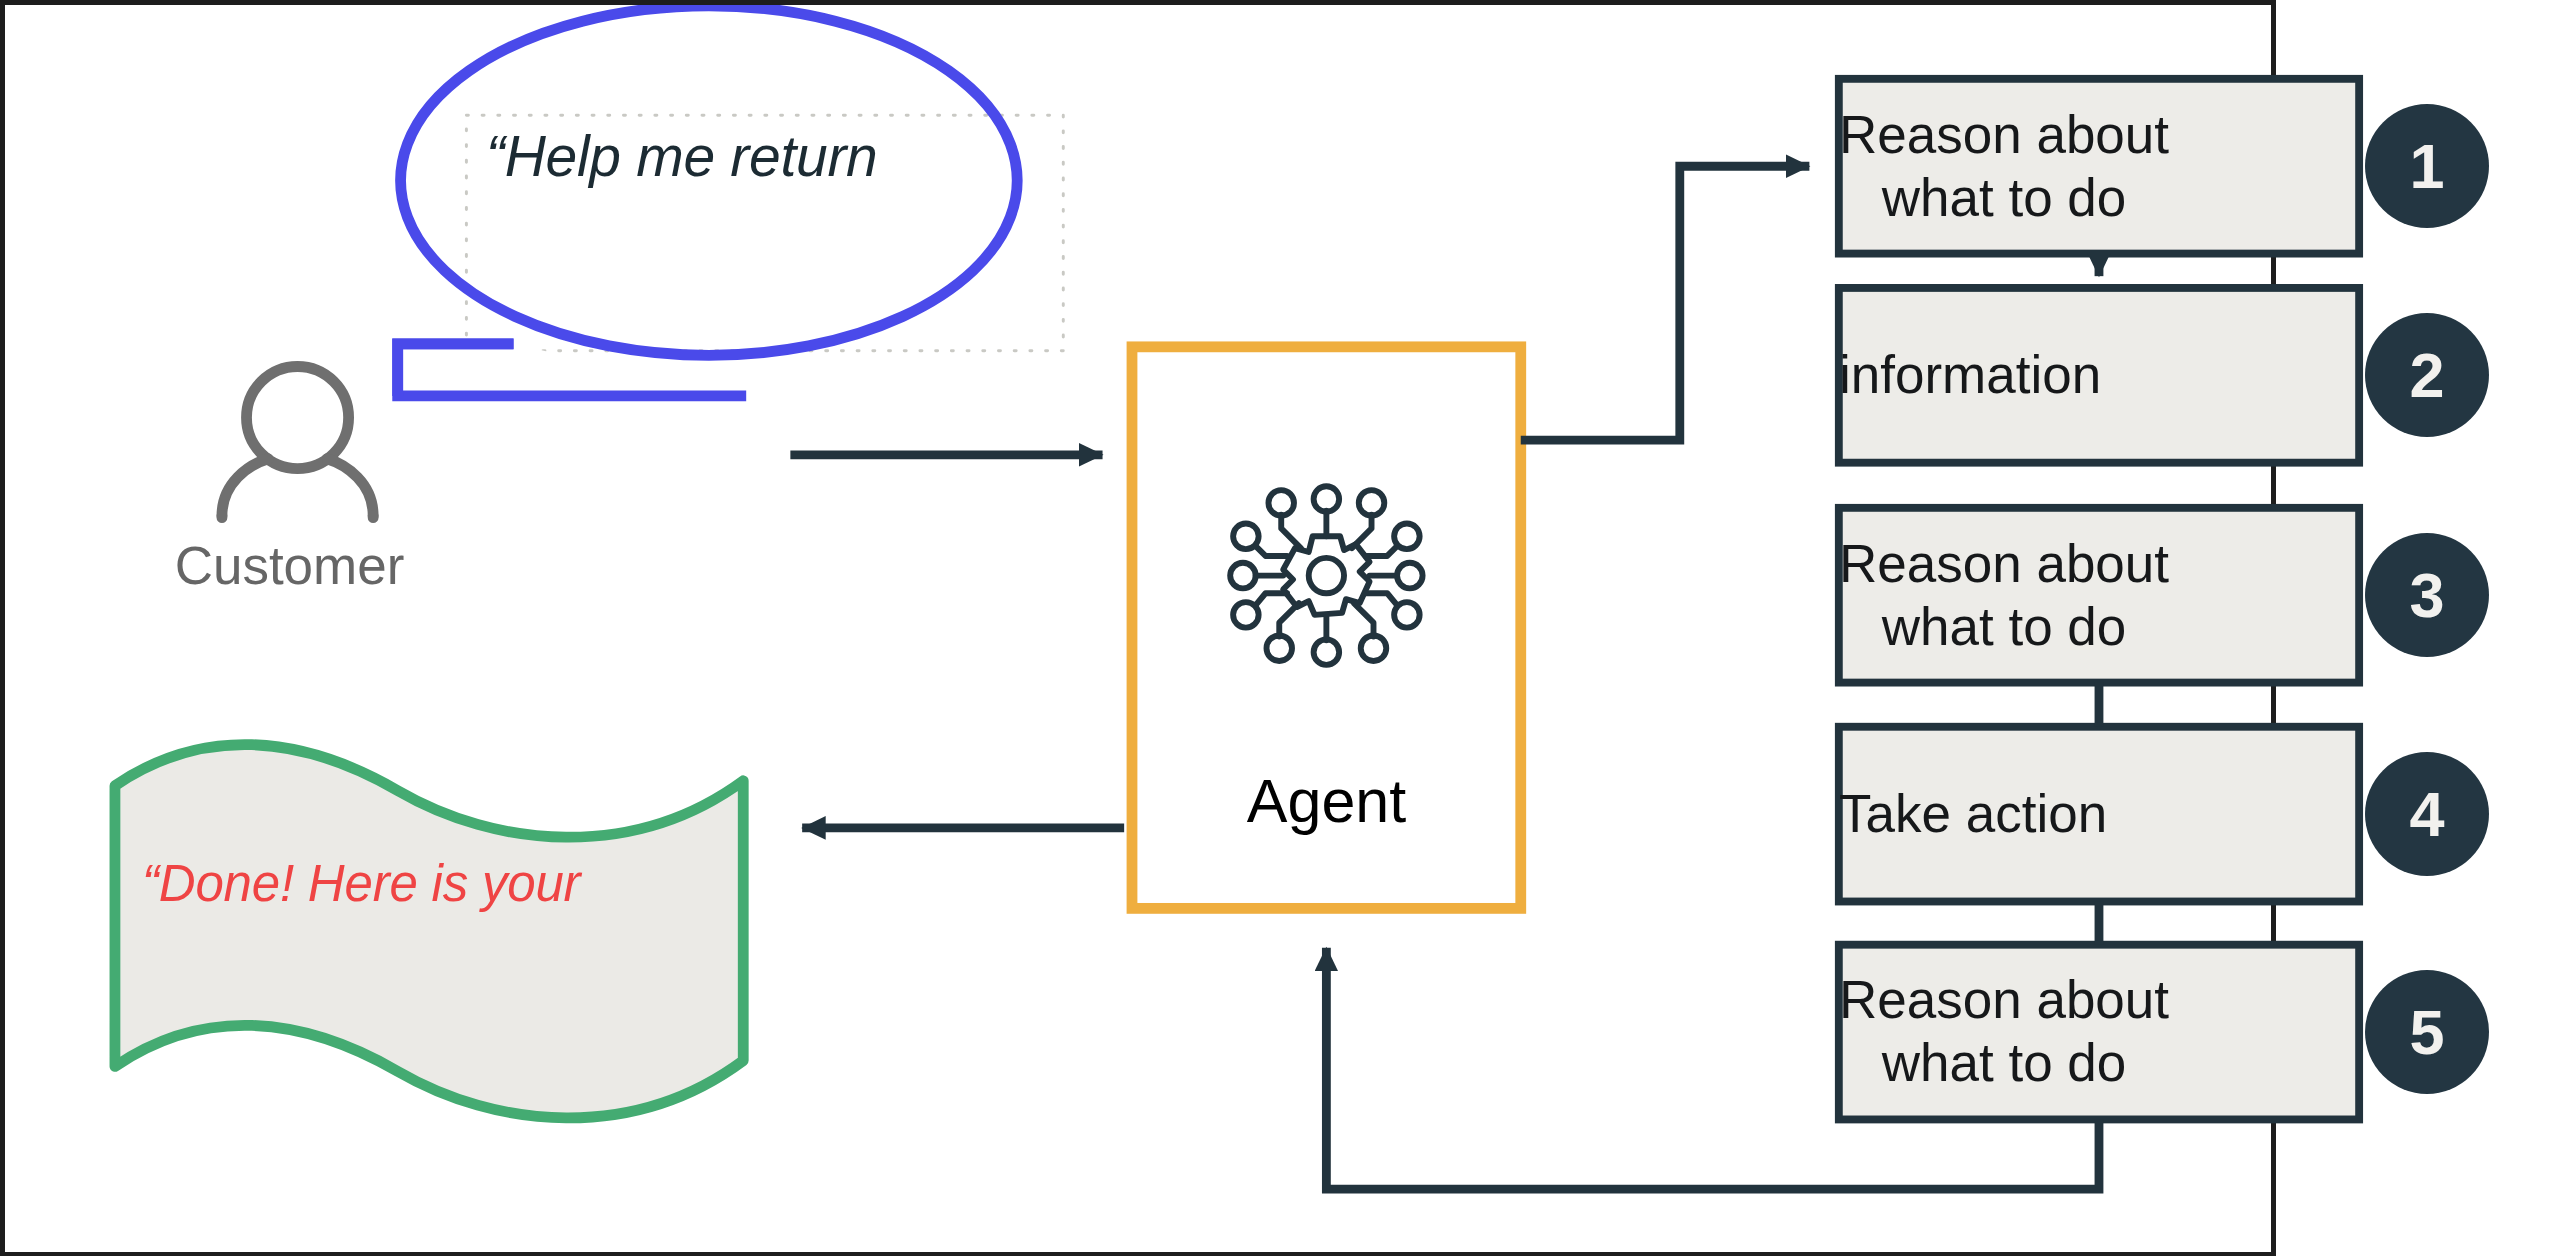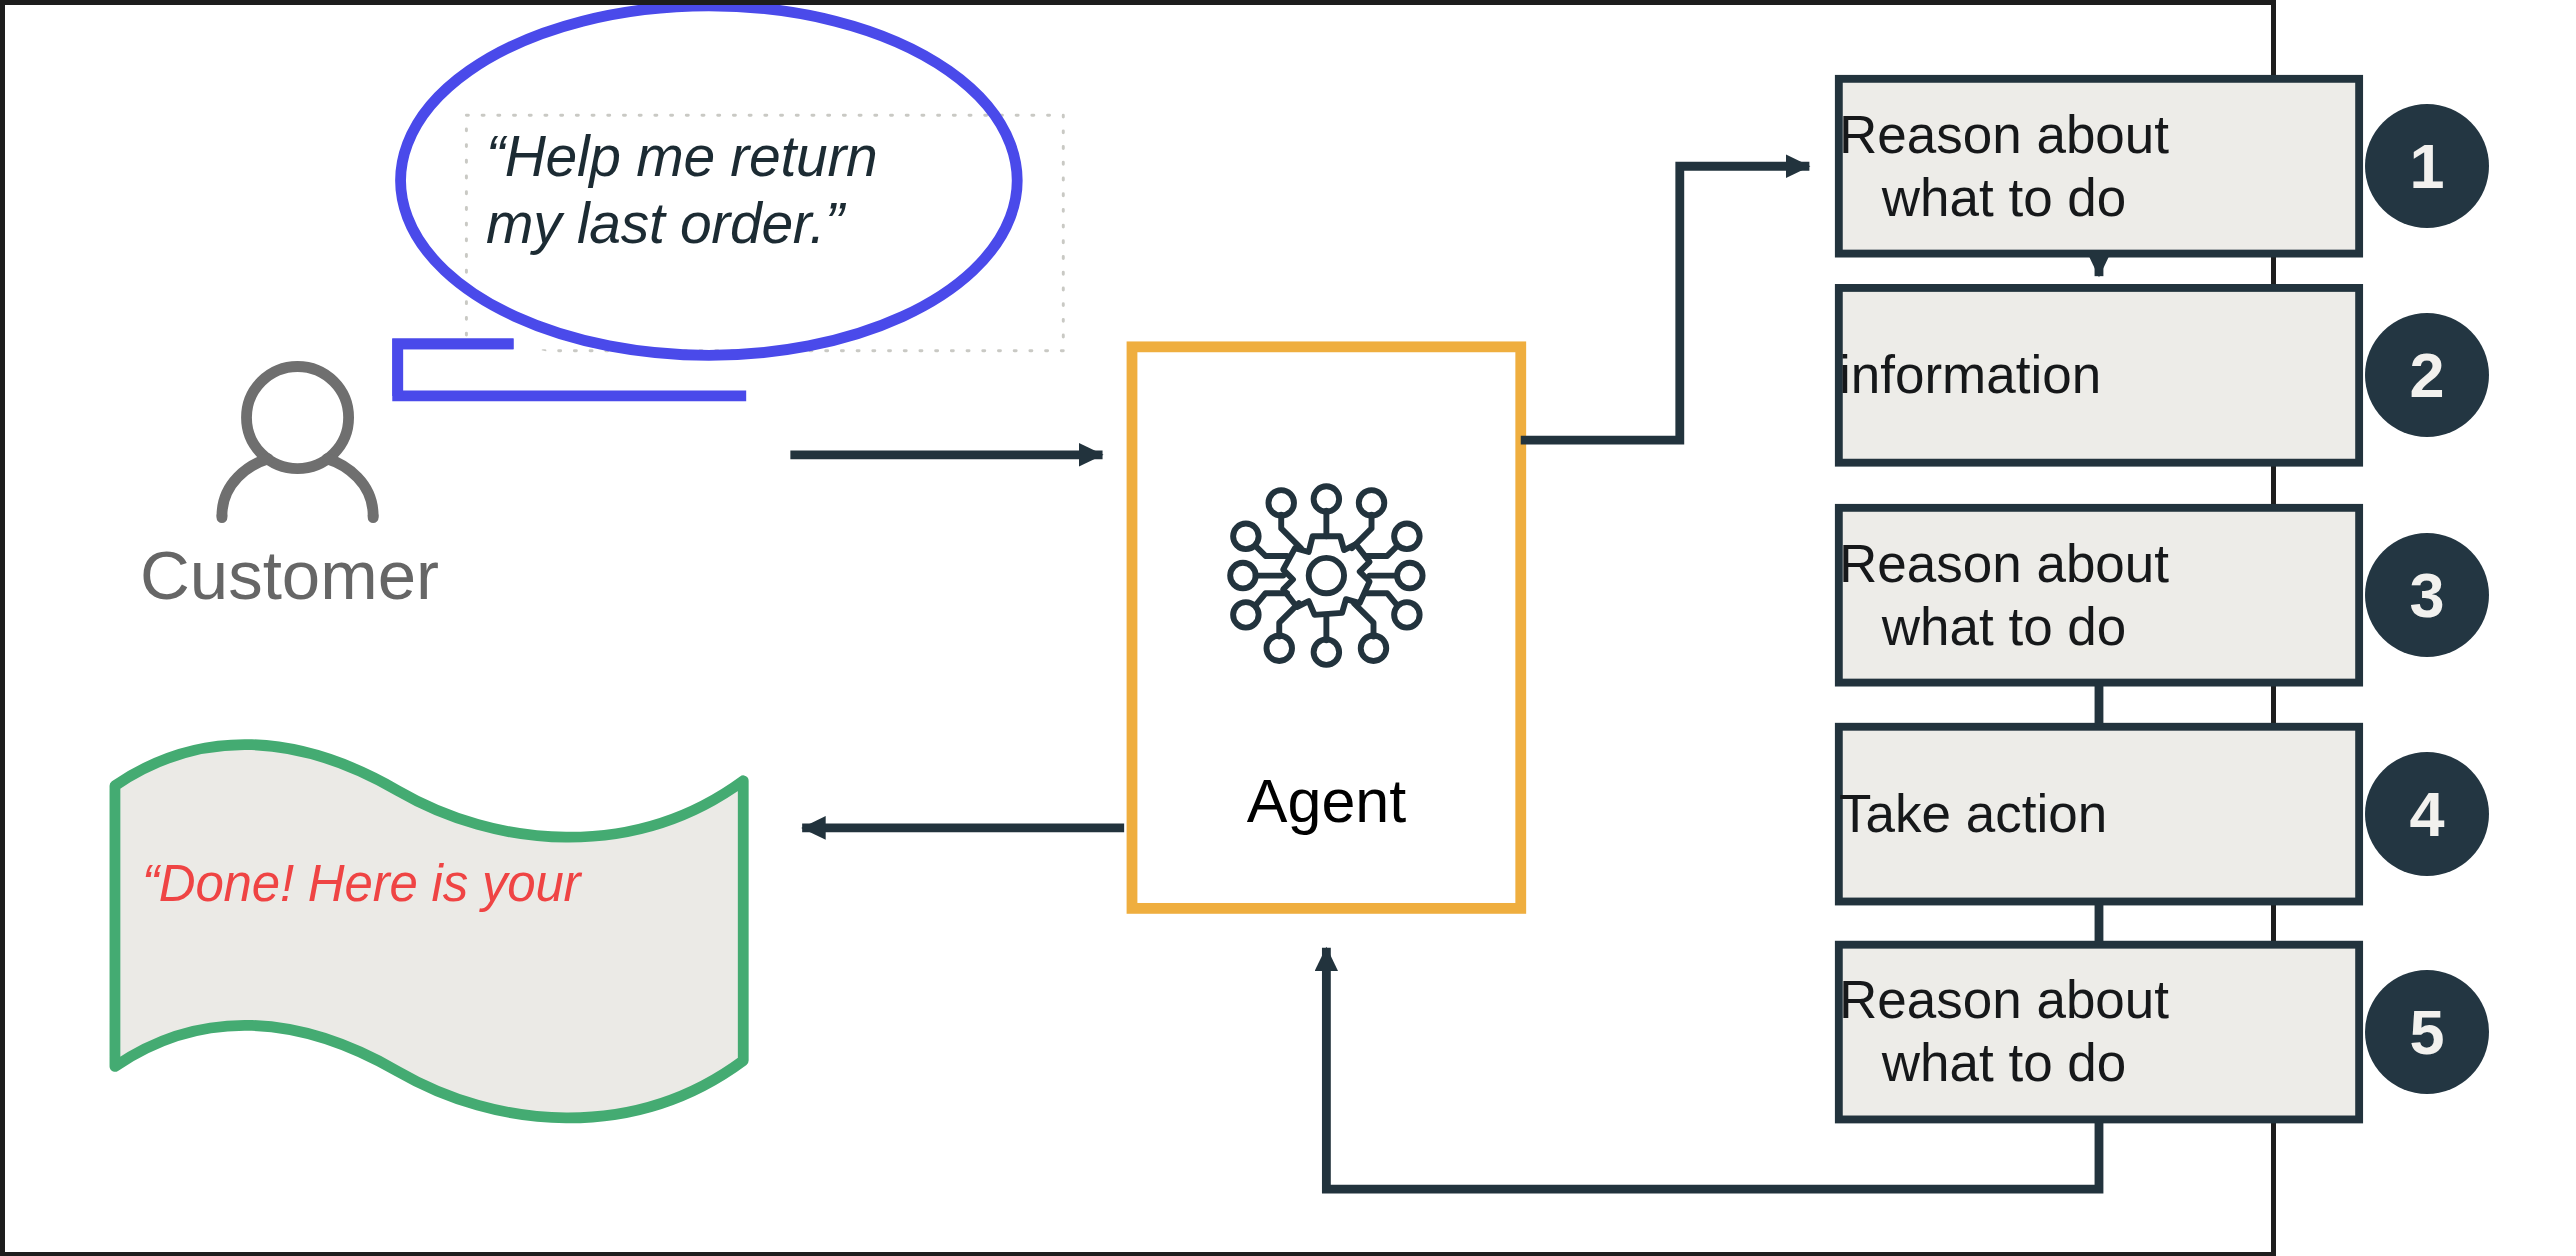--- a/index.html
+++ b/index.html
@@ -41,21 +41,21 @@
     font-style: italic;
     font-weight: 400;
     color: #1c2b33;
     letter-spacing: -0.3px;
   }
   .customer-label {
     left: 108px;
     top: 530px;
     width: 353px;
     text-align: center;
-    font-size: 69px;
+    font-size: 53px;
     color: #666666;
   }
   .agent-label {
     left: 1127px;
     top: 761px;
     width: 389px;
     text-align: center;
     font-size: 61px;
     color: #000000;
   }
@@ -196,21 +196,20 @@
       <line x1="2133" y1="690" x2="2133" y2="735"></line>
 
       <line x1="2133" y1="913" x2="2133" y2="957"></line>
 
       <path d="M 2133 1135 L 2133 1206 L 1346 1206 L 1346 960" marker-end="url(#arrowBig)"></path>
     </g>
   </svg>
 
   <div class="txt bubble-text">
     <div>“Help me return</div>
-    <div>my last order.”</div>
   </div>
 
   <div class="txt customer-label">Customer</div>
 
   <div class="txt agent-label">Agent</div>
 
   <div class="txt flag-text">
     <div>“Done! Here is your</div>
   </div>
 

